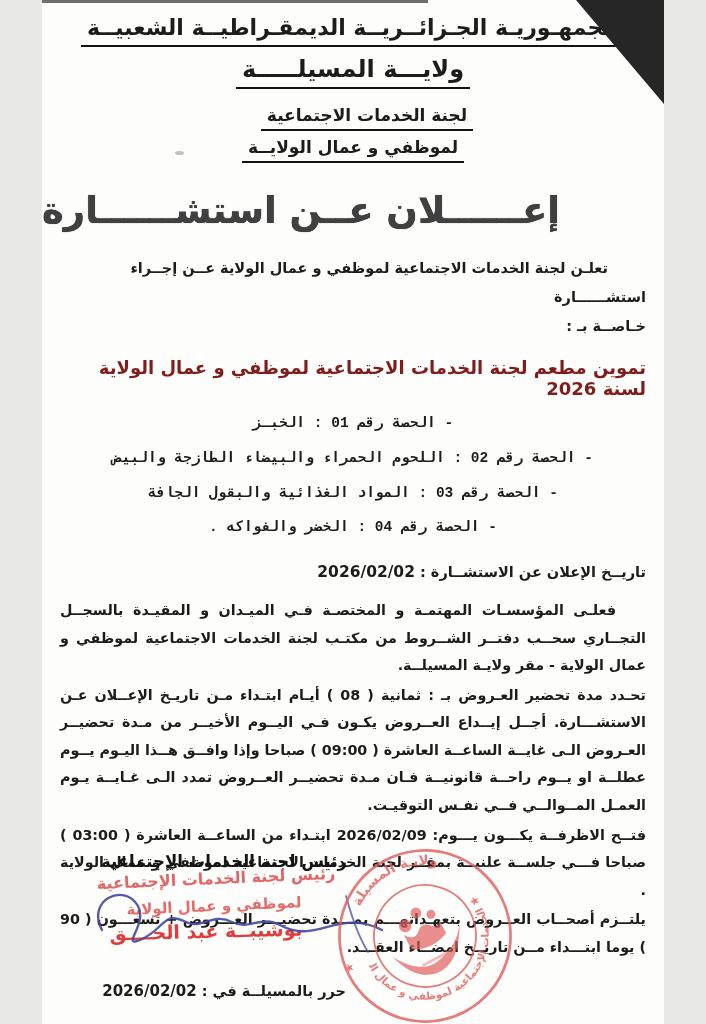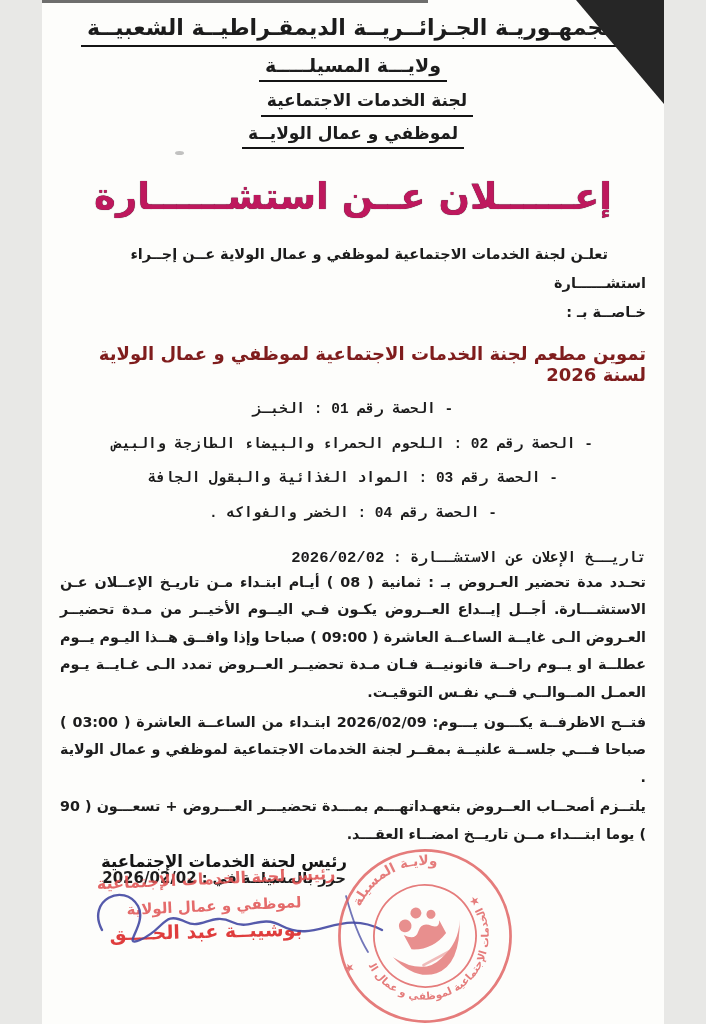--- a/index.html
+++ b/index.html
@@ -19,46 +19,46 @@
     position:absolute;top:0;right:0;width:0;height:0;
     border-top:104px solid #262626;
     border-left:88px solid transparent;
   }
   .speck{position:absolute;width:9px;height:4px;background:#9a9a9a;border-radius:50%;opacity:.6;}
 
   
   .header{padding-top:14px;text-align:center;}
   .hline{display:inline-block;font-weight:bold;border-bottom:2.5px solid #141414;padding:0 6px 3px 6px;line-height:1.25;}
   .h1{font-size:22px;margin-bottom:7px;}
-  .h2{font-size:19px;margin-bottom:8px;}
+  .h2{font-size:24px;margin-bottom:16px;}
   .h3{font-size:17px;margin-bottom:6px;margin-left:28px;}
   .h4{font-size:17px;}
 
   .doc-title{
-    text-align:center;
+    text-align:left;
     font-size:37px;
     font-weight:900;
     margin-top:26px;
     letter-spacing:0;
-    color:#be185d;
+    color:#404040;
     text-shadow:0 0 .7px #111;
   }
 
   .content{padding:0 18px;}
   .intro{margin-top:22px;font-size:14.5px;font-weight:600;line-height:2;}
   .intro .ind{display:inline-block;width:38px;}
 
   .subject{
     font-weight:800;font-size:18px;margin-top:16px;color:#7f1d1d;
   }
 
   .lots{margin-top:14px;text-align:center;font-weight:700;font-size:14.5px;}
   .lot{margin-bottom:13px;line-height:1.5;font-family:Liberation Mono, monospace;}
 
-  .ann-date{margin-top:24px;text-align:right;font-size:14.5px;font-weight:600;font-family:Liberation Mono, monospace;}
+  .ann-date{margin-top:24px;text-align:right;font-size:14.5px;font-weight:600;}
   .ann-date .b{font-weight:800;font-size:15.5px;}
 
   .body-par{font-size:14.3px;font-weight:600;line-height:1.93;text-align:justify;margin:0;}
   .body-par .b{font-weight:800;}
   .p1{margin-top:16px;text-indent:30px;}
   .p2{margin-top:2px;}
   .p3{margin-top:2px;}
   .p4{margin-top:2px;}
 
   .closing{
@@ -113,20 +113,21 @@
 
     <div class="lots">
       <div class="lot">- الحصة رقم 01 :  الخبـز</div>
       <div class="lot">- الحصة  رقم 02 : اللحوم الحمراء والبيضاء الطازجة والبيض</div>
       <div class="lot">- الحصة رقم 03 :  المواد الغذائية والبقول الجافة</div>
       <div class="lot">-  الحصة  رقم 04 : الخضر والفواكه .</div>
     </div>
 
     <div class="ann-date"><span>تاريــخ الإعلان عن الاستشــارة : </span><span class="b">2026/02/02</span></div>
 
+    <p class="body-par p1"><span>فعلـى المؤسسـات المهتمـة و المختصـة فـي الميـدان و المقيـدة بالسجــل التجــاري سحــب دفتــر الشــروط  من مكتـب لجنة الخدمات الاجتماعية لموظفي و عمال الولاية  - مقر ولايـة المسيلــة.</span></p>
     <p class="body-par p2"><span>تحـدد مدة تحضير العـروض بـ : ثمانية ( </span><span class="b">08</span><span> ) أيـام ابتـداء مـن تاريـخ الإعــلان  عـن الاستشـــارة. أجــل إيــداع العــروض يكـون فـي اليــوم الأخيــر من مـدة تحضيــر العـروض الـى غايــة الساعــة العاشرة ( </span><span class="b">09:00</span><span> ) صباحا  وإذا وافــق هــذا اليـوم يــوم عطلــة او يــوم راحــة قانونيــة   فـان مـدة تحضيــر العــروض تمدد الـى غـايــة يـوم العمـل المــوالــي فــي نفـس التوقيـت.</span></p>
     <p class="body-par p3"><span>فتــح الاظرفــة  يكـــون يـــوم: </span><span class="b">2026/02/09</span><span>  ابتـداء من الساعــة العاشرة ( </span><span class="b">03:00</span><span> ) صباحا فـــي جلســة علنيــة بمقــر لجنة الخدمات الاجتماعية لموظفي و عمال الولاية .</span></p>
     <p class="body-par p4"><span>يلتــزم أصحــاب العــروض بتعهـداتهـــم بمـــدة تحضيـــر العـــروض + تسعـــون ( </span><span class="b">90</span><span> ) يوما ابتـــداء مــن تاريــخ امضــاء العقـــد.</span></p>
 
     <div class="closing"><span>حرر بالمسيلــة في  :  </span><span class="b">2026/02/02</span></div>
 
   </div>
 
   <div class="sig-title">رئيس لجنة الخدمات الإجتماعية</div>
   <div class="stamp-line1">رئيس لجنة الخدمات الإجتماعية</div>

